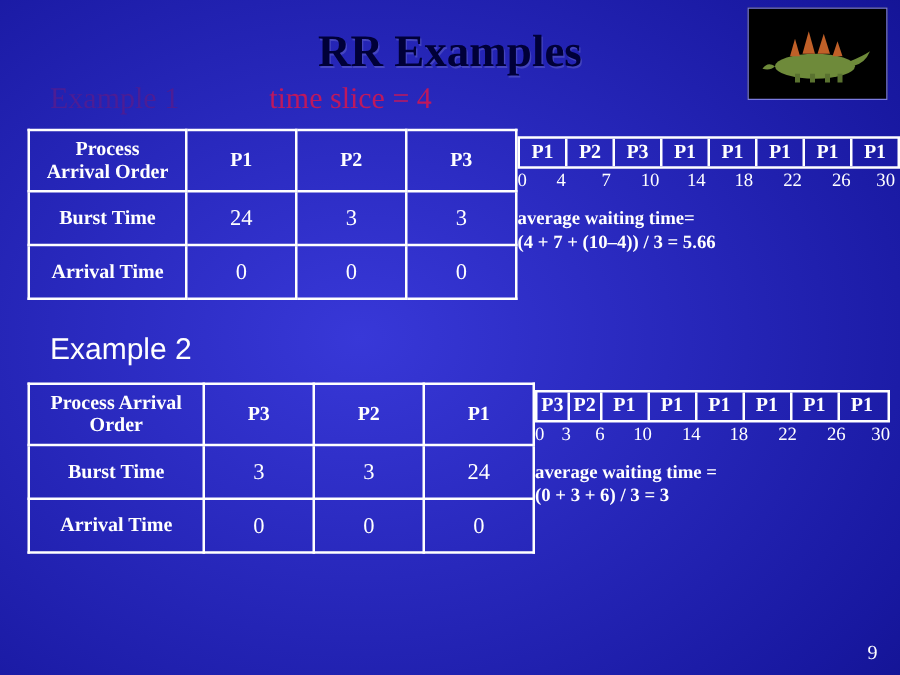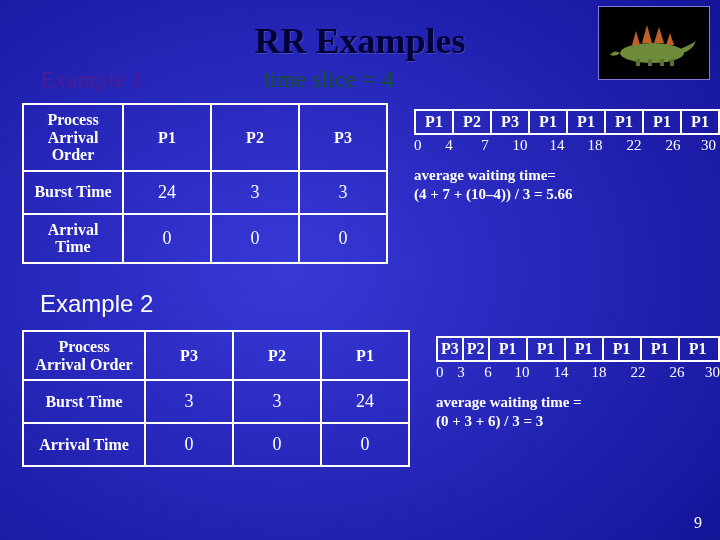--- a/index.html
+++ b/index.html
@@ -15,28 +15,28 @@
     font-family:"Times New Roman",serif;
     font-size:36px;
     font-weight:bold;
     color:#000038;
     text-align:center;
     padding-top:20px;
     text-shadow:1px 1px 0 rgba(255,255,255,.15);
   }
   .subrow{display:flex;align-items:baseline;padding:4px 0 10px 40px}
   .ex-label{font-family:"Times New Roman",serif;font-size:24px;color:#4c1d95}
-  .slice{font-family:"Times New Roman",serif;font-size:24px;color:#14532d;margin-left:120px}
+  .slice{font-family:"Times New Roman",serif;font-size:24px;color:#be185d;margin-left:72px}
   .dino{
     position:absolute;top:6px;right:10px;width:110px;height:72px;
     background:#000;border:1px solid #7a7ae0;
     display:flex;align-items:center;justify-content:center;
   }
   .dino svg{width:100px;height:48px}
-  .block{display:flex;gap:26px;padding-left:22px;align-items:flex-start}
+  .block{display:flex;padding-left:22px;align-items:flex-start}
   table.data{
     border-collapse:collapse;
     background:transparent;
   }
   table.data th,table.data td{
     border:2px solid #fff;
     text-align:center;
     font-family:"Times New Roman",serif;
   }
   table.data th{font-weight:bold;font-size:16px;padding:6px 10px;line-height:1.1}

